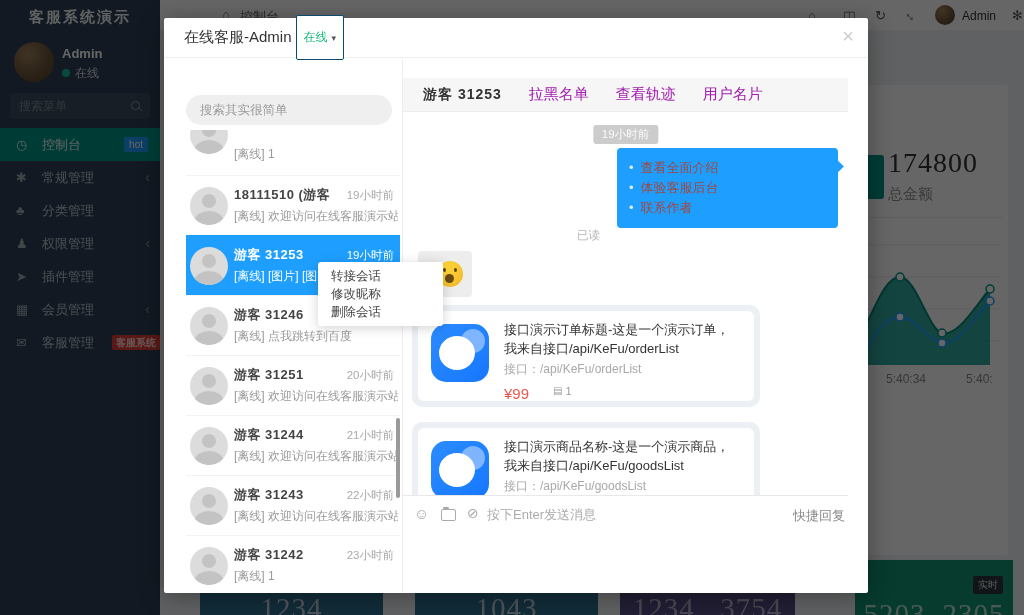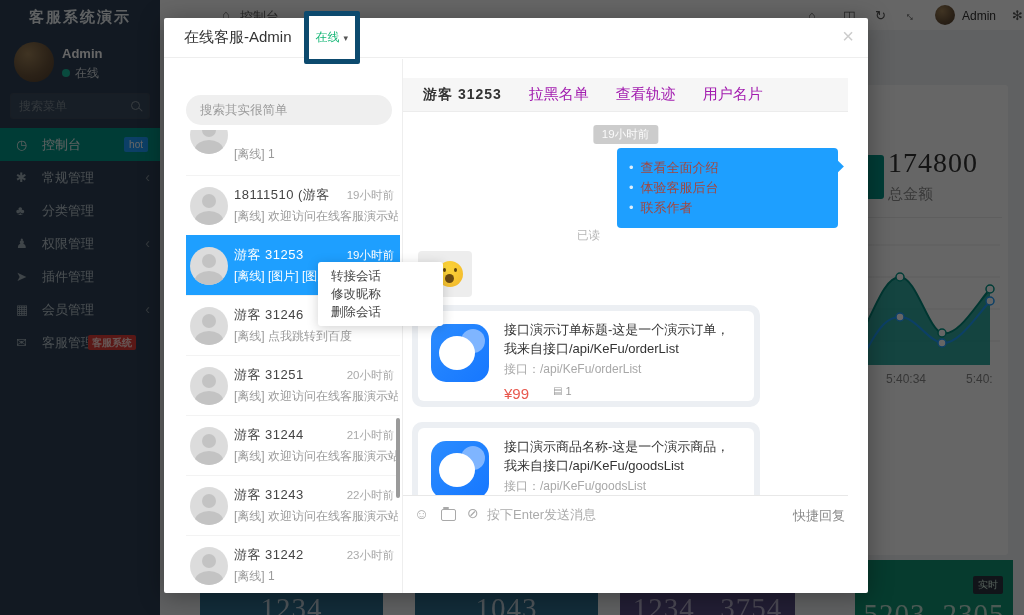--- a/index.html
+++ b/index.html
@@ -17,21 +17,21 @@
   .sb-search input{position:absolute;left:0;top:0;width:118px;height:24px;background:transparent;border:none;outline:none;color:#cfd8de;font-size:12px;padding:0 8px}
   .sb-search input::placeholder{color:#7e8b95}
   .mag{position:absolute;right:9px;top:7px;width:9px;height:9px;border:1px solid #8b98a1;border-radius:50%}
   .mag::after{content:"";position:absolute;width:5px;height:1px;background:#8b98a1;transform:rotate(45deg);right:-4px;bottom:-1px}
   .menu{position:absolute;top:128px;left:0;right:0}
   .mi{position:relative;height:33px;line-height:33px;color:#b8c4cc;font-size:13px;padding-left:42px;white-space:nowrap}
   .mi .ic{position:absolute;left:16px;font-size:13px;color:#9fadb6}
   .mi.active{background:#009688;color:#f0f6f5}
   .mi.active .ic{color:#d7eae7}
   .badge-hot{position:absolute;right:12px;top:9px;background:#1e9fff;color:#fff;font-size:10px;line-height:13px;padding:1px 5px;border-radius:2px}
-  .badge-kf{position:absolute;right:24px;top:9px;background:#e23c39;color:#ffd9d4;font-size:10px;line-height:13px;padding:1px 4px;border-radius:2px;font-weight:bold}
+  .badge-kf{position:absolute;right:0;top:9px;background:#e23c39;color:#ffd9d4;font-size:10px;line-height:13px;padding:1px 4px;border-radius:2px;font-weight:bold}
   .chev{position:absolute;right:10px;top:0;color:#7f8c96;font-size:14px}
 
   
   .topbar{position:absolute;left:160px;top:0;width:864px;height:30px;background:#fff;z-index:1}
   .crumb-ic{position:absolute;left:62px;top:7px;color:#5f5f5f;font-size:13px}
   .crumb{position:absolute;left:80px;top:8px;color:#5f5f5f;font-size:13px}
   .tb-ic{position:absolute;top:8px;color:#555;font-size:13px}
   .tb-full{display:inline-block;transform:rotate(45deg)}
   .tb-avatar{position:absolute;left:775px;top:5px;width:20px;height:20px;border-radius:50%;background:radial-gradient(circle at 35% 30%,#a08258,#6d553b 55%,#4e3c2a)}
   .tb-admin{position:absolute;left:802px;top:9px;font-size:12px;color:#333}
@@ -59,37 +59,37 @@
   .t4 .tile-num{color:#bfe0d2}
   .rt-badge{position:absolute;right:10px;top:16px;background:#2b3240;color:#cfe8d8;font-size:10px;padding:2px 5px;border-radius:2px}
 
   
   .dim{position:absolute;left:0;top:0;width:1024px;height:615px;background:rgba(0,0,0,.6);z-index:50}
 
   
   .modal{position:absolute;left:164px;top:18px;width:704px;height:575px;background:#fff;z-index:100;border-radius:2px;box-shadow:0 3px 24px rgba(0,0,0,.35)}
   .m-head{position:absolute;left:0;top:0;right:0;height:40px;border-bottom:1px solid #eee;display:flex;align-items:center;padding-left:20px}
   .m-title{font-size:15px;color:#333}
-  .status-btn{border:5px solid #0c4a6e;color:#16b777;font-size:12px;line-height:16px;padding:13px 7px;border-radius:2px;margin-left:12px;background:#fff;cursor:pointer}
+  .status-btn{border:1px solid #0c4a6e;color:#16b777;font-size:12px;line-height:16px;padding:13px 7px;border-radius:2px;margin-left:4px;background:#fff;cursor:pointer}
   .status-caret{font-size:9px;margin-left:4px;color:#555}
   .m-close{position:absolute;right:14px;top:8px;font-size:20px;color:#ccc;line-height:20px}
   .m-div-v{position:absolute;left:238px;top:41px;bottom:0;width:1px;background:#eee}
 
   
   .m-search{position:absolute;left:22px;top:77px;width:206px;height:30px;border-radius:16px;background:#efefef}
   .m-search input{width:100%;height:100%;background:transparent;border:none;outline:none;font-size:12.5px;color:#666;padding:0 14px}
   .m-search input::placeholder{color:#9c9c9c}
   .chat-list{position:absolute;left:22px;top:112px;width:214px;height:463px;overflow:hidden}
   .cl-item{position:relative;height:60px;border-top:1px solid #f3f3f3}
   .cl-part{position:relative;height:45px}
   .cl-av{position:absolute;left:4px;top:11px;width:38px;height:38px;border-radius:50%;background:#dcdcdc;overflow:hidden}
   .cl-part .cl-av{top:-14px}
   .cl-av::before{content:"";position:absolute;left:12px;top:7px;width:14px;height:14px;border-radius:50%;background:#c3c3c3}
   .cl-av::after{content:"";position:absolute;left:5px;top:24px;width:28px;height:18px;border-radius:50%;background:#c3c3c3}
-  .cl-name{position:absolute;left:48px;top:10px;font-size:13px;font-weight:normal;color:#444;white-space:nowrap;letter-spacing:.5px}
+  .cl-name{position:absolute;left:48px;top:10px;font-size:13px;font-weight:bold;color:#444;white-space:nowrap;letter-spacing:.5px}
   .cl-time{position:absolute;right:6px;top:12px;font-size:11.5px;color:#aaa}
   .cl-prev{position:absolute;left:48px;top:32px;right:2px;font-size:12px;color:#999;white-space:nowrap;overflow:hidden}
   .cl-part .cl-prev{top:16px}
   .cl-item.sel{background:#1e9fff;border-top-color:#1e9fff}
   .sel .cl-name,.sel .cl-time,.sel .cl-prev{color:#fff}
   .scrollbar{position:absolute;left:232px;top:400px;width:4px;height:80px;background:#9a9a9a;border-radius:2px;z-index:110}
 
   
   .chat-head{position:absolute;left:239px;top:60px;width:445px;height:34px;background:#f6f6f6;border-bottom:1px solid #ececec;display:flex;align-items:center;padding-left:20px}
   .ch-name{font-weight:bold;font-size:14px;color:#333;letter-spacing:1px}

